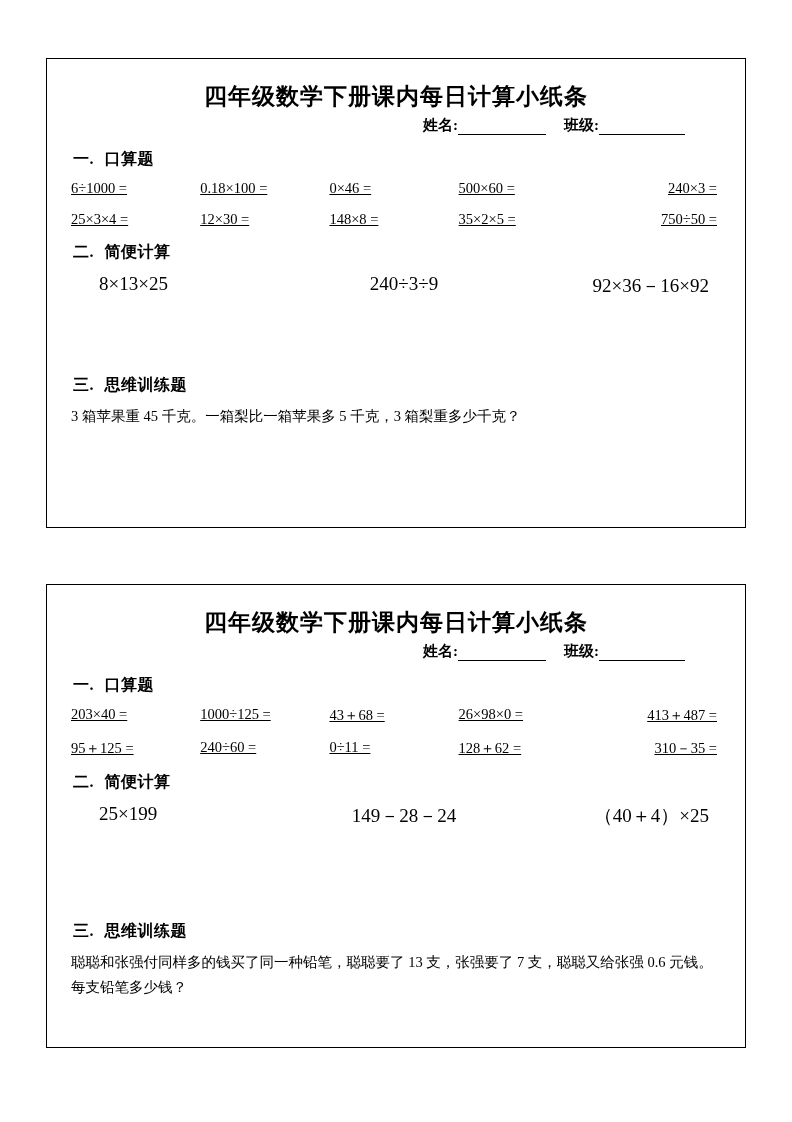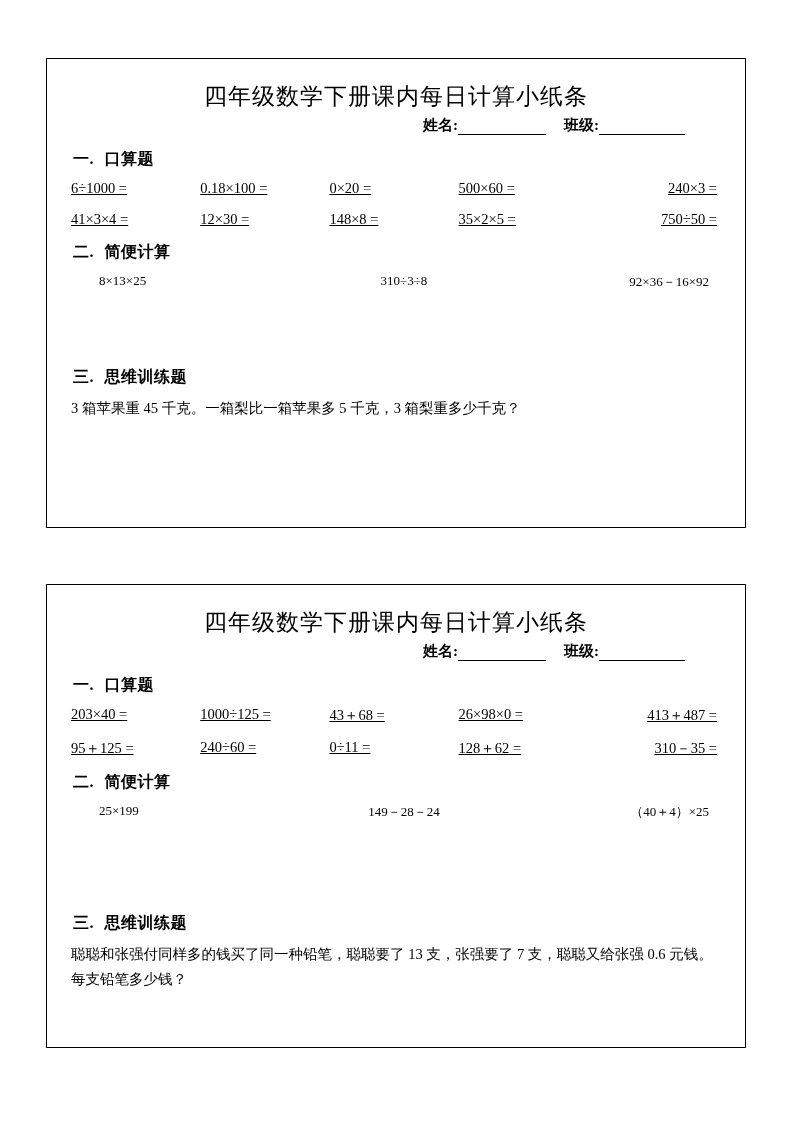--- a/index.html
+++ b/index.html
@@ -35,21 +35,21 @@
   }
   .sheet-2 {
     width: 700px;
     height: 464px;
     margin-top: 56px;
     padding: 16px 22px 0 22px;
   }
   .title {
     text-align: center;
     font-family: "Liberation Serif", "DejaVu Serif", serif;
-    font-weight: normal;
+    font-weight: bold;
     font-size: 23px;
     letter-spacing: 1px;
     margin: 6px 0 4px 0;
   }
   .namebar {
     display: flex;
     justify-content: flex-end;
     align-items: flex-start;
     font-weight: bold;
     font-size: 15px;
@@ -92,21 +92,21 @@
     flex: 1 1 0;
     white-space: nowrap;
   }
   .row .cell.r {
     text-align: right;
   }
   .row-oral { margin-top: 10px; }
 
   .simple-row {
     display: flex;
-    font-size: 13px;
+    font-size: 19px;
     padding: 0 8px 0 30px;
     margin-top: 10px;
   }
   .simple-row .cell {
     flex: 1 1 0;
     white-space: nowrap;
   }
   .simple-row .cell.c { text-align: center; }
   .simple-row .cell.r { text-align: right; padding-right: 6px; }
 
@@ -140,41 +140,41 @@
     </div>
 
     <div class="section-head">
       <span class="num">一.</span>
       <span>口算题</span>
     </div>
 
     <div class="row row-oral">
       <span class="cell">6÷1000 =</span>
       <span class="cell">0.18×100 =</span>
-      <span class="cell">0×20 =</span>
+      <span class="cell">0×46 =</span>
       <span class="cell">500×60 =</span>
       <span class="cell r">240×3 =</span>
     </div>
 
     <div class="row">
-      <span class="cell">41×3×4 =</span>
+      <span class="cell">25×3×4 =</span>
       <span class="cell">12×30 =</span>
       <span class="cell">148×8 =</span>
       <span class="cell">35×2×5 =</span>
       <span class="cell r">750÷50 =</span>
     </div>
 
     <div class="section-head">
       <span class="num">二.</span>
       <span>简便计算</span>
     </div>
 
     <div class="simple-row">
       <span class="cell">8×13×25</span>
-      <span class="cell c">310÷3÷8</span>
+      <span class="cell c">240÷3÷9</span>
       <span class="cell r">92×36－16×92</span>
     </div>
 
     <div class="spacer-think-1"></div>
 
     <div class="section-head">
       <span class="num">三.</span>
       <span>思维训练题</span>
     </div>
 

